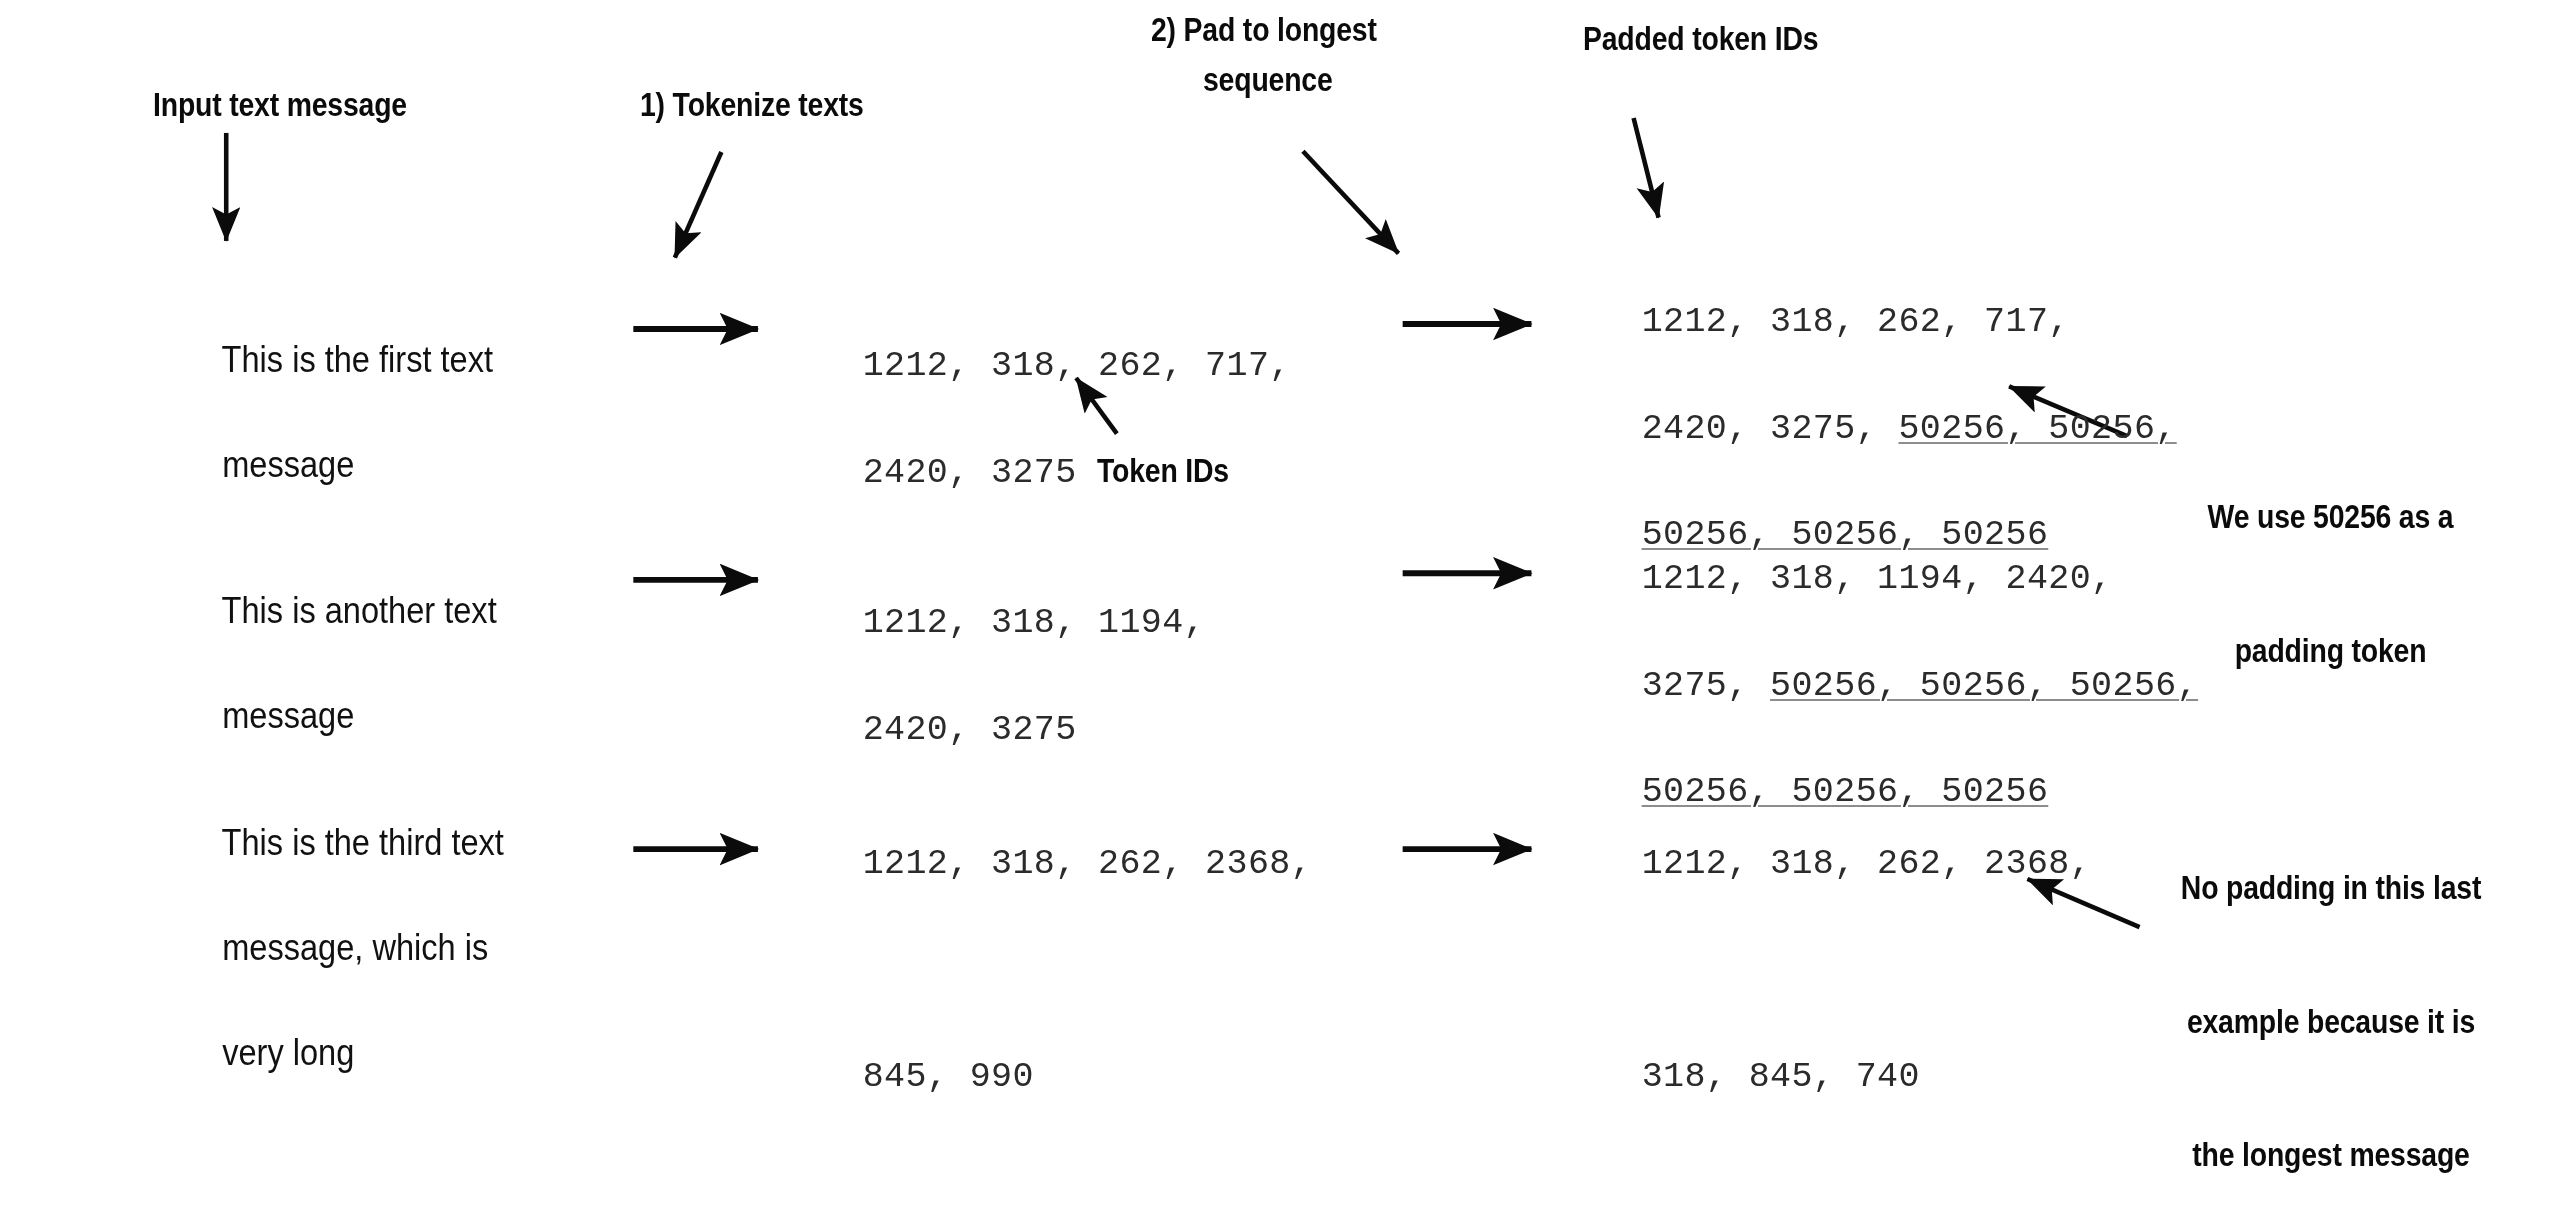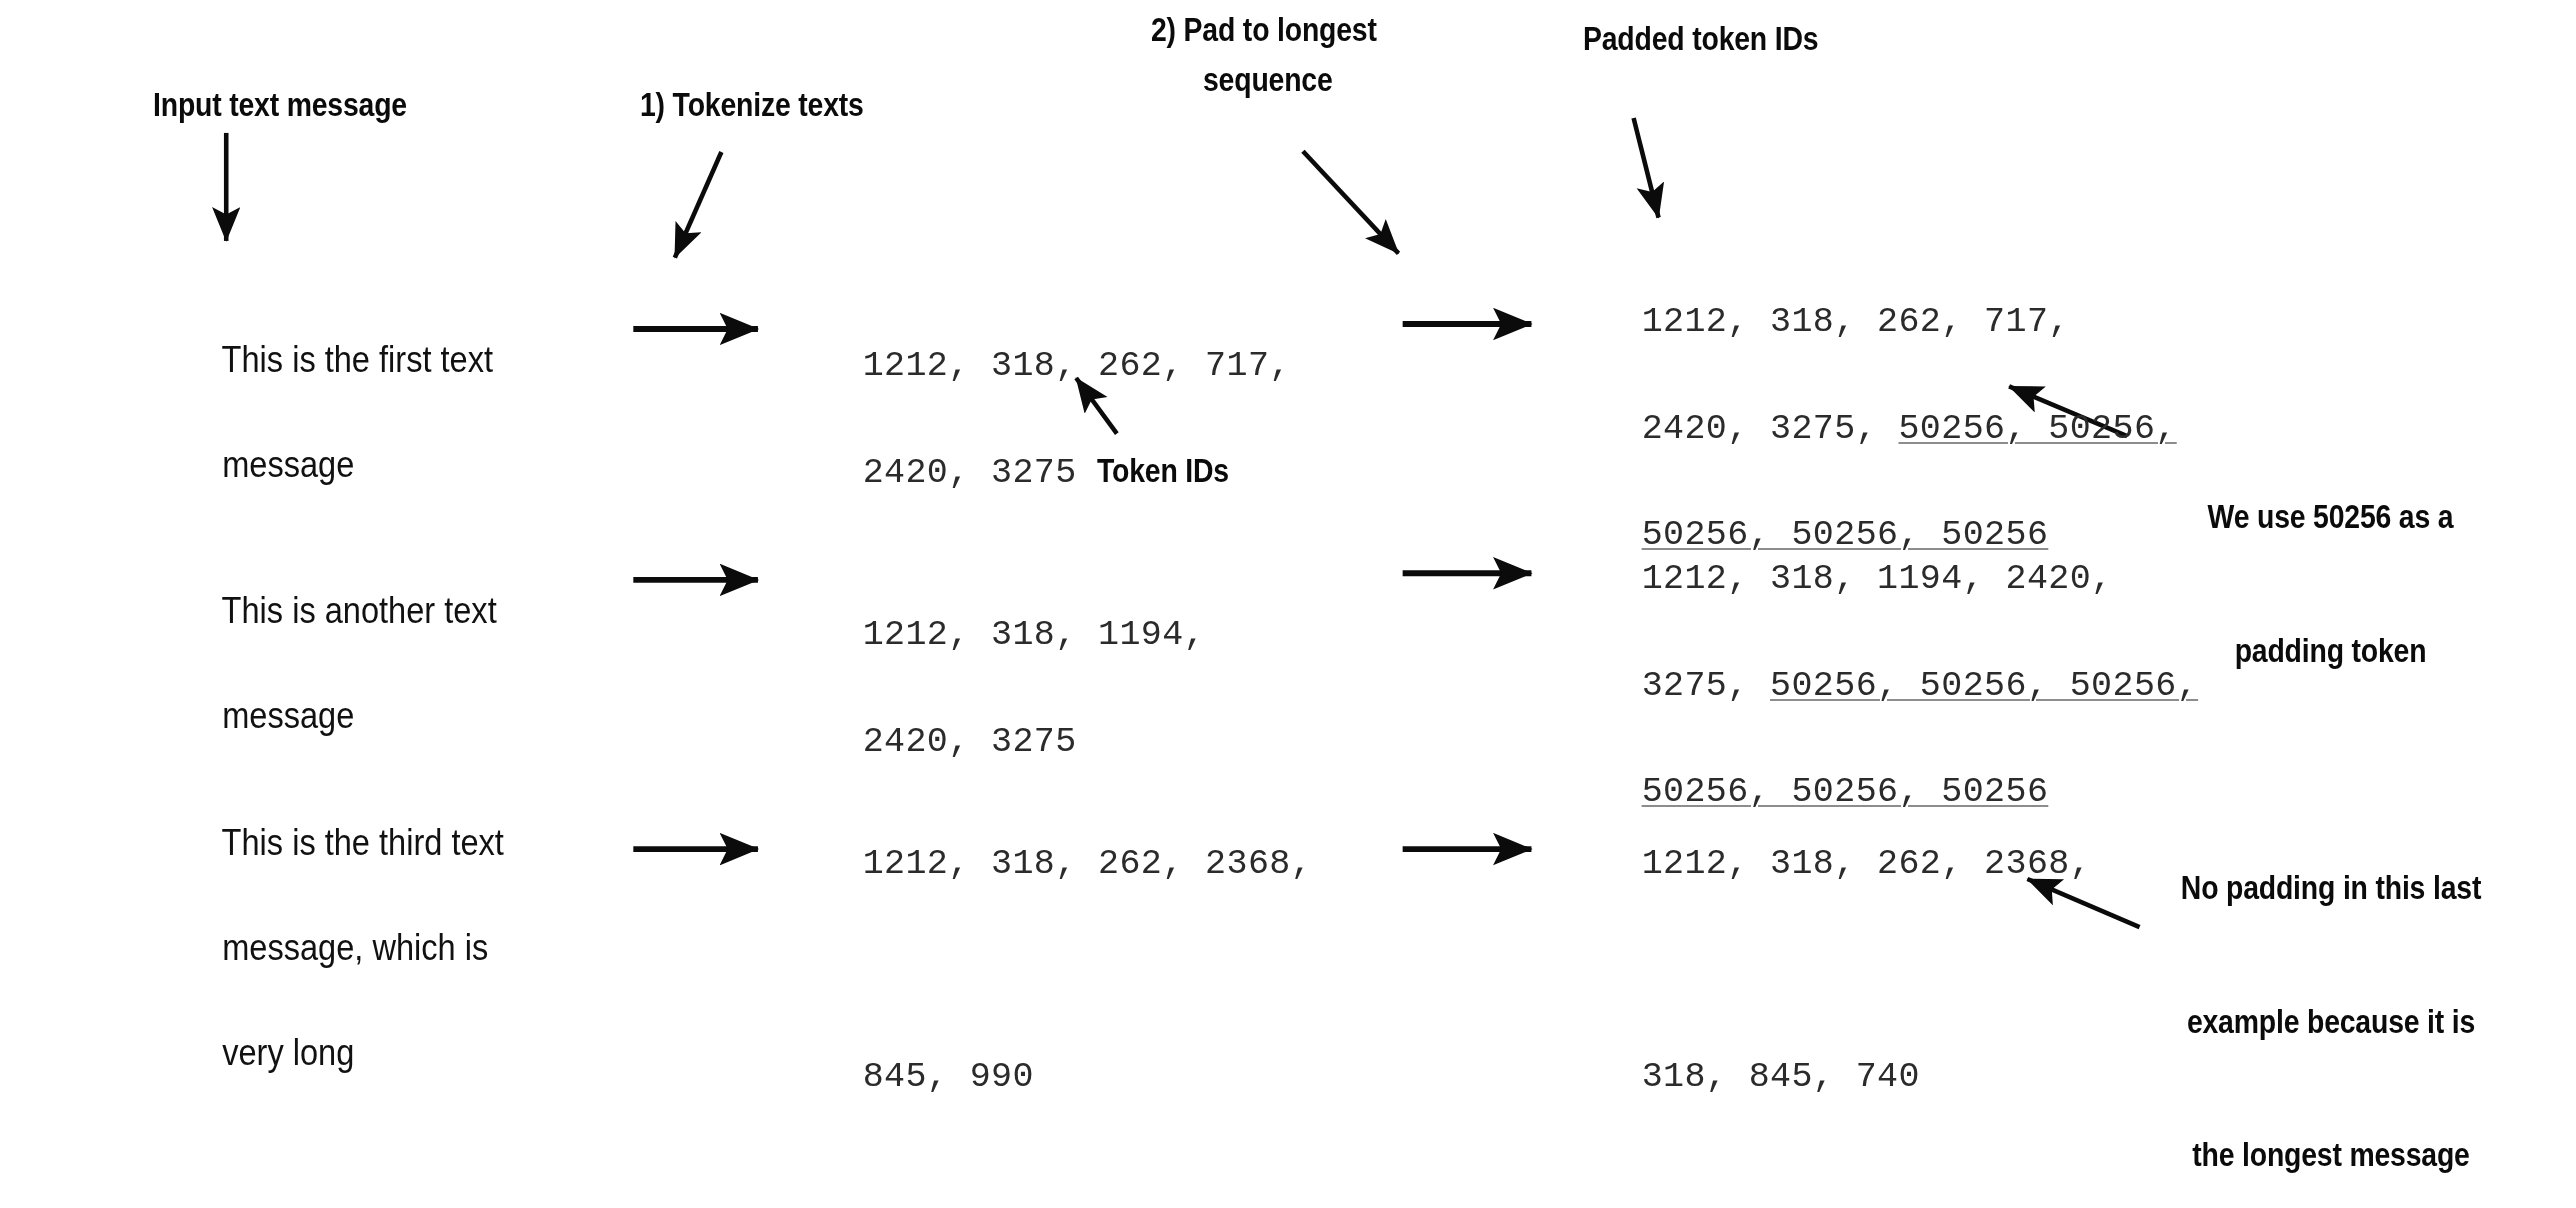--- a/index.html
+++ b/index.html
@@ -185,21 +185,21 @@
     <span>This is the third text</span><br>
     <span>message, which is</span><br>
     <span>very long</span>
   </div>
 
   <div class="ids" style="left:777px; top:287px;">
     <span>1212, 318, 262, 717,</span><br>
     <span>2420, 3275</span>
   </div>
 
-  <div class="ids" style="left:777px; top:556px;">
+  <div class="ids" style="left:777px; top:544px;">
     <span>1212, 318, 1194,</span><br>
     <span>2420, 3275</span>
   </div>
 
   <div class="ids" style="left:777px; top:785px;">
     <span>1212, 318, 262, 2368,</span><br>
     <br>
     <span>845, 990</span>
   </div>
 

